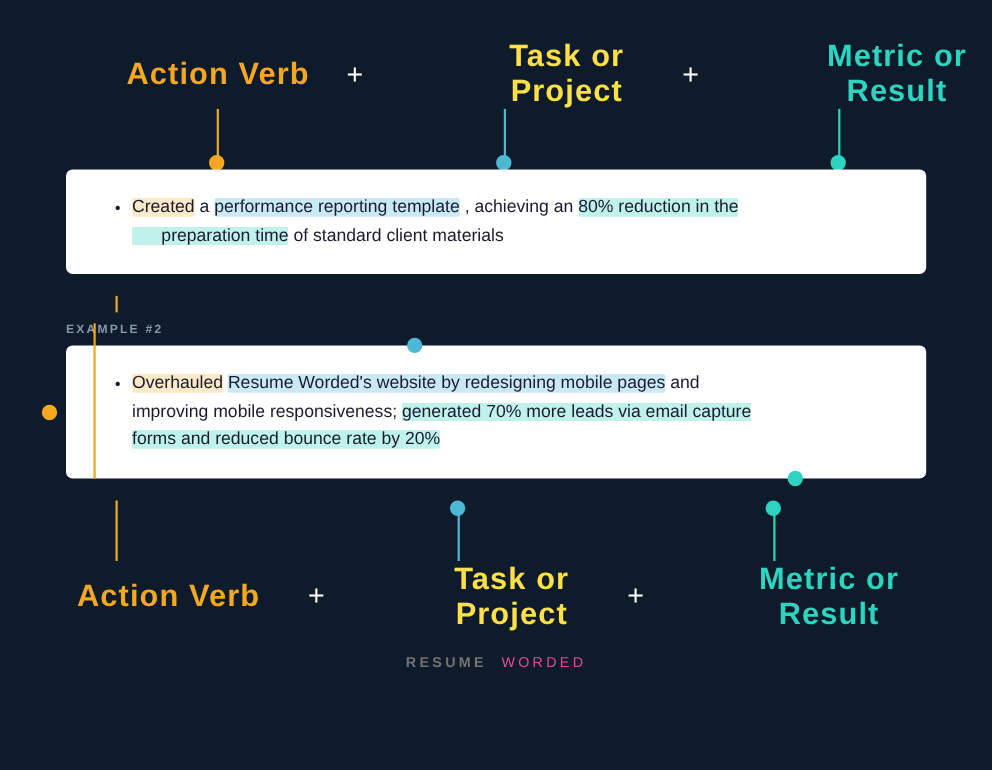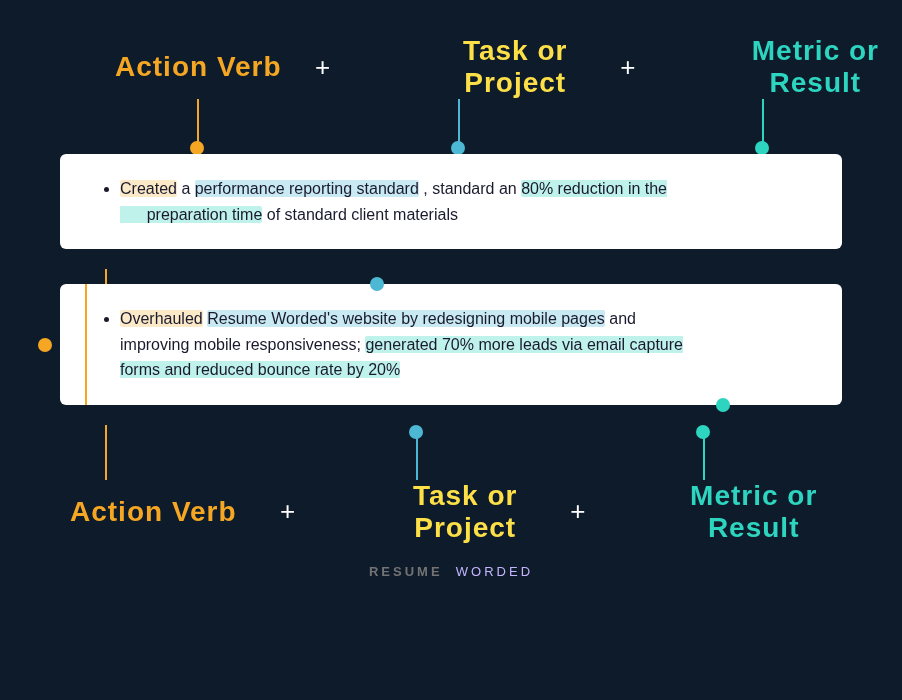--- a/index.html
+++ b/index.html
@@ -95,21 +95,21 @@
       text-transform: uppercase;
     }
 
     .footer span.resume {
       font-weight: 900;
       color: #737373;
     }
 
     .footer span.worded {
       font-weight: 400;
-      color: #c4b5fd;
+      color: #ec4899;
       letter-spacing: 3px;
       margin-top: 38px;
     }
 
     
     .top-formula {
       display: flex;
       align-items: center;
       padding: 15px 20px 0px 20px;
       position: relative;
@@ -189,36 +189,37 @@
     <div style="position:absolute; left:722px; top:0; width:2px; height:48px; background:#2dd4bf;"></div>
     <div style="position:absolute; left:715px; top:42px; width:14px; height:14px; border-radius:50%; background:#2dd4bf;"></div>
   </div>
 
   <div class="card-section">
     <div class="example-card">
       <ul class="bullet-text">
         <li>
           <span class="highlight-orange">Created</span>
           <span> a </span>
-          <span class="highlight-blue">performance reporting standard</span>
-          <span>, standard an </span>
+          <span class="highlight-blue">performance reporting template</span>
+          <span>, achieving an </span>
           <span class="highlight-teal">80% reduction in the<br>&nbsp;&nbsp;&nbsp;&nbsp;&nbsp;&nbsp;preparation time</span>
           <span> of standard client materials</span>
         </li>
       </ul>
     </div>
   </div>
 
   <div style="position:relative; height:15px;">
     <div style="position:absolute; left:65px; top:0; width:2px; height:15px; background:#f5a623;"></div>
   </div>
 
   <div class="card-section" style="position:relative;">
 
     <div style="position:absolute; left:45px; top:0; width:2px; height:100%; background:#f5a623; z-index:1;"></div>
+    <div class="example-label">EXAMPLE #2</div>
     <div class="example-card" style="position:relative;">
 
       <div style="position:absolute; left:-22px; top:50%; transform:translateY(-50%); width:14px; height:14px; border-radius:50%; background:#f5a623; z-index:2;"></div>
 
       <div style="position:absolute; left:310px; top:-7px; width:14px; height:14px; border-radius:50%; background:#4db8d4; z-index:2;"></div>
 
       <div style="position:absolute; left:656px; bottom:-7px; width:14px; height:14px; border-radius:50%; background:#2dd4bf; z-index:2;"></div>
       <ul class="bullet-text">
         <li>
           <span class="highlight-orange">Overhauled</span>

